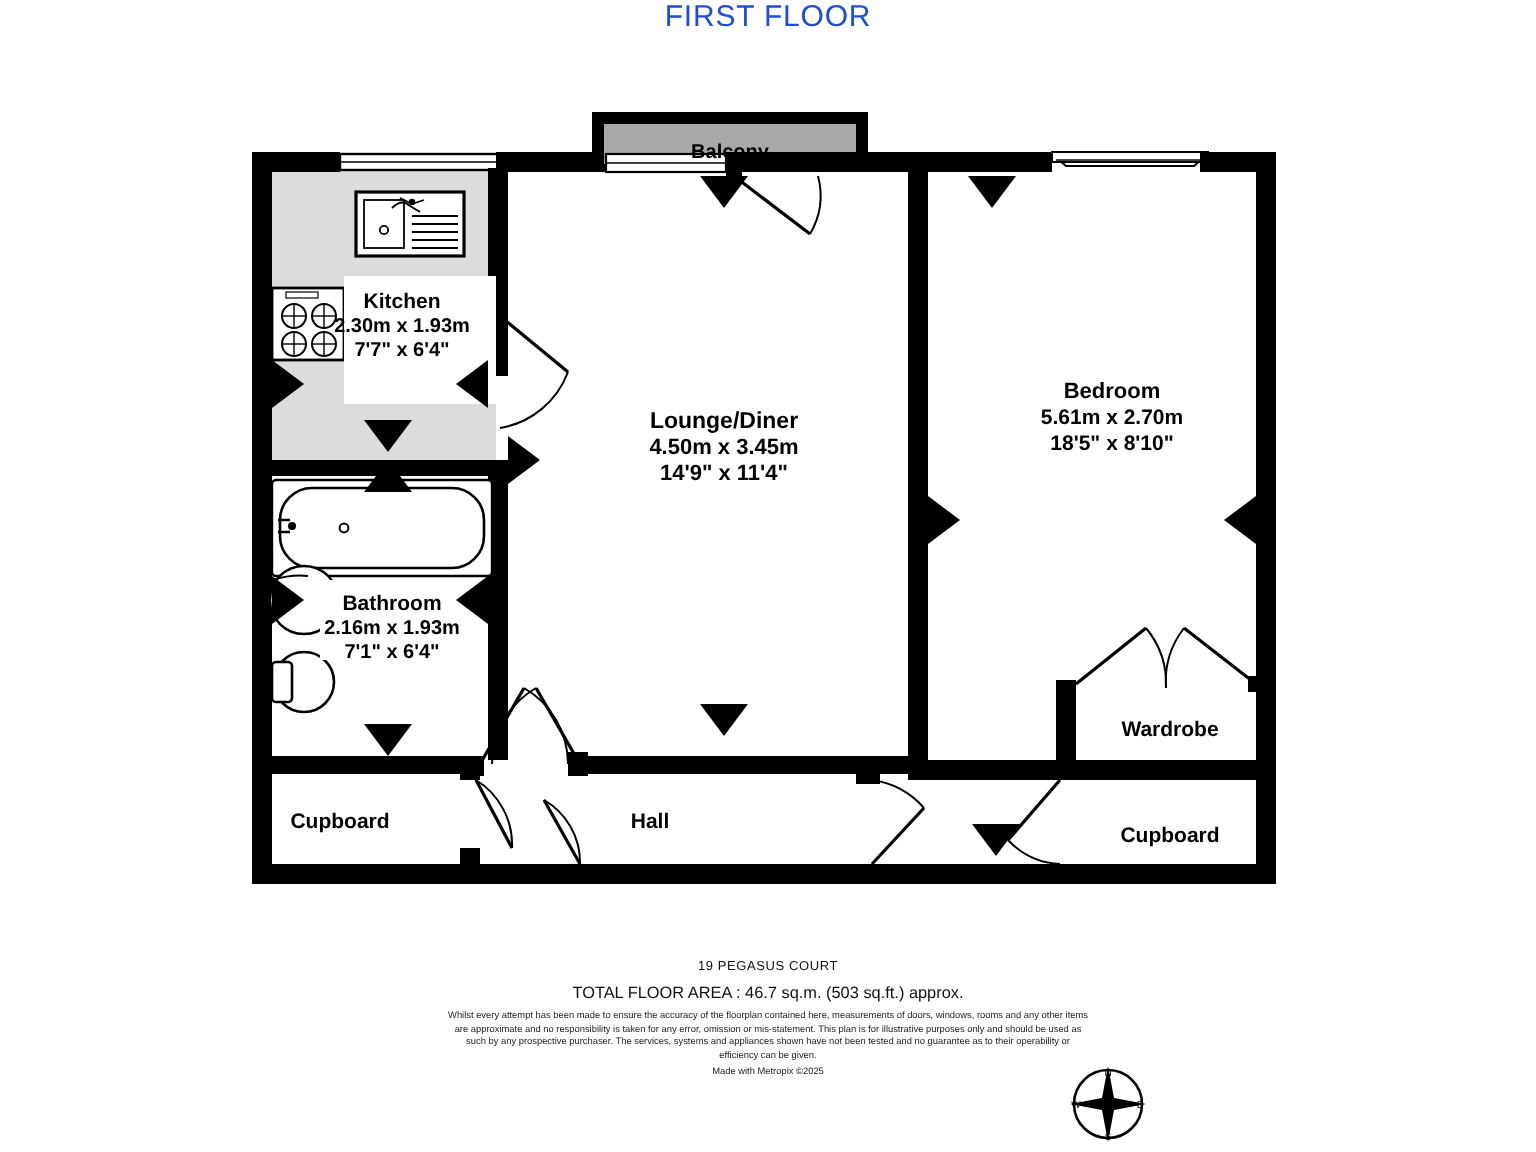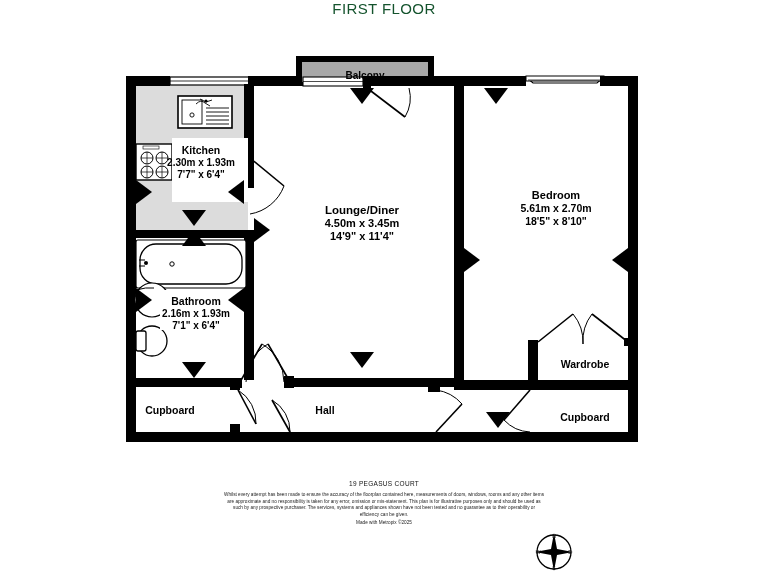--- a/index.html
+++ b/index.html
@@ -17,21 +17,21 @@
   }
 
   #page-title {
     position: absolute;
     top: 0px;
     left: 0;
     width: 768px;
     text-align: center;
     font-size: 15px;
     letter-spacing: 0.4px;
-    color: #14532d;
+    color: #1d4ed8;
     font-weight: 400;
   }
 
   #plan {
     position: absolute;
     left: 0;
     top: 0;
     width: 768px;
     height: 576px;
   }
@@ -288,20 +288,21 @@
     <text x="170" y="414" font-size="10.5" font-weight="bold">Cupboard</text>
 
     <text x="585" y="368" font-size="10.5" font-weight="bold">Wardrobe</text>
 
     <text x="585" y="421" font-size="10.5" font-weight="bold">Cupboard</text>
   </g>
 </svg>
 
 <div id="footer">
   <div class="addr">19 PEGASUS COURT</div>
+  <div class="area">TOTAL FLOOR AREA : 46.7 sq.m. (503 sq.ft.) approx.</div>
   <div class="disclaimer">Whilst every attempt has been made to ensure the accuracy of the floorplan contained here, measurements of doors, windows, rooms and any other items are approximate and no responsibility is taken for any error, omission or mis-statement. This plan is for illustrative purposes only and should be used as such by any prospective purchaser. The services, systems and appliances shown have not been tested and no guarantee as to their operability or efficiency can be given.</div>
   <div class="made">Made with Metropix ©2025</div>
 </div>
 
 <svg id="compass" viewBox="0 0 48 48" xmlns="http://www.w3.org/2000/svg">
   <circle cx="24" cy="24" r="17" fill="none" stroke="#000" stroke-width="1.3"></circle>
   <polygon points="24,5 27,21 43,24 27,27 24,43 21,27 5,24 21,21" fill="#000"></polygon>
   <text x="24" y="10" font-size="5" font-family="Liberation Sans, sans-serif" text-anchor="middle" fill="#000">N</text>
   <text x="40" y="26" font-size="5" font-family="Liberation Sans, sans-serif" text-anchor="middle" fill="#000">E</text>
   <text x="24" y="42" font-size="5" font-family="Liberation Sans, sans-serif" text-anchor="middle" fill="#000">S</text>

